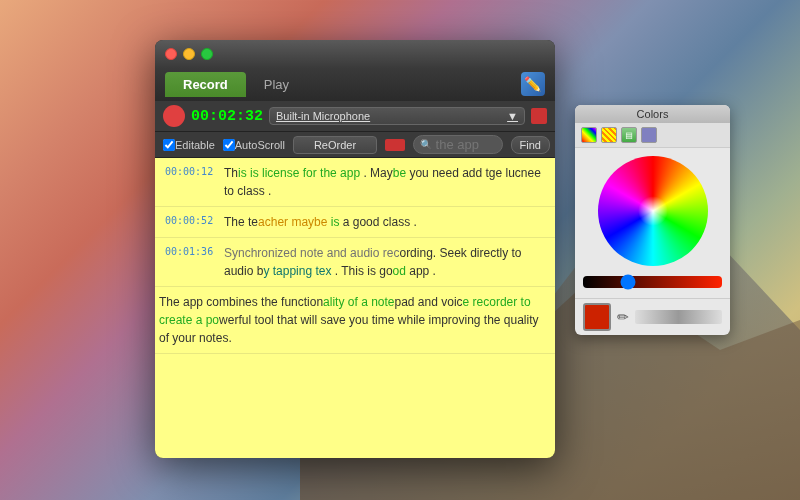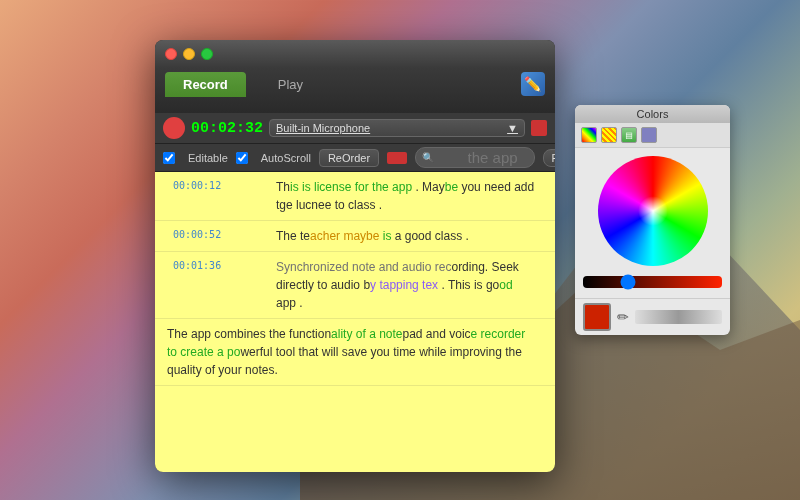--- a/index.html
+++ b/index.html
@@ -87,22 +87,22 @@
       font-size: 12px;
       font-weight: 500;
       margin-top: 48px;
     }
 
     
     .tabs-row {
       background: linear-gradient(to bottom, #3a3a3a, #2a2a2a);
       display: flex;
       align-items: flex-start;
-      padding: 4px 10px 16px;
-      gap: 14px;
+      padding: 4px 10px 4px;
+      gap: 0;
       position: relative;
     }
 
     .tab {
       padding: 5px 18px;
       border-radius: 4px 4px 0 0;
       font-size: 13px;
       cursor: pointer;
       color: #aaa;
       background: transparent;
@@ -186,62 +186,61 @@
       display: flex;
       align-items: center;
       padding: 3px 8px;
       gap: 8px;
       border-bottom: 1px solid #222;
     }
 
     .checkbox-label {
       display: flex;
       align-items: center;
-      gap: 13px;
+      gap: 0;
       color: #ccc;
       font-size: 11px;
       cursor: pointer;
     }
 
     .checkbox-label input {
       width: 12px;
       height: 12px;
       cursor: pointer;
     }
 
     .reorder-btn {
       background: linear-gradient(to bottom, #555, #444);
       border: 1px solid #666;
       border-radius: 4px;
       color: #ddd;
       font-size: 11px;
-      padding: 2px 8px;
+      padding: 2px 20px;
       cursor: pointer;
     }
 
     .search-box {
       display: flex;
       align-items: center;
       background: #555;
       border: 1px solid #666;
       border-radius: 10px;
       padding: 1px 6px;
       flex: 1;
       gap: 3px;
       max-width: 120px;
     }
 
     .search-box input {
       background: transparent;
       border: none;
       color: #ccc;
-      font-size: 15px;
+      font-size: 13px;
       width: 60px;
       outline: none;
-      margin-left: 30px;
     }
 
     .search-icon-char {
       color: #999;
       font-size: 10px;
     }
 
     .find-btn {
       background: linear-gradient(to bottom, #555, #444);
       border: 1px solid #666;
@@ -255,22 +254,21 @@
     
     .content-area {
       background: #ffff88;
       min-height: 300px;
       overflow-y: auto;
     }
 
     .note-entry {
       display: flex;
       border-bottom: 1px solid #e8e880;
-      padding: 6px 12px;
-      gap: 44px;
+      padding: 6px 4px;
     }
 
     .note-timestamp {
       color: #4488cc;
       font-size: 10px;
       min-width: 65px;
       padding: 2px 6px 0 6px;
       flex-shrink: 0;
       font-family: monospace;
     }
@@ -476,21 +474,21 @@
   <div class="note-entry">
         <div class="note-timestamp">00:00:12</div>
         <div class="note-text"><span>Th</span><span style="color: rgb(34, 170, 34); margin-top: 14px;">is is license for the app</span><span> .  May</span><span style="color: rgb(34, 170, 34);">be</span><span> you need add tge lucnee to class .</span></div>
       </div>
       <div class="note-entry">
         <div class="note-timestamp">00:00:52</div>
         <div class="note-text"><span>The te</span><span style="color: rgb(204, 136, 0);">acher maybe</span><span> </span><span style="color: rgb(34, 170, 34);">is</span><span> a good class .</span></div>
       </div>
       <div class="note-entry">
         <div class="note-timestamp">00:01:36</div>
-        <div class="note-text"><span style="color: #737373;">Synchronized note and audio rec</span><span>ording. Seek directly to audio b</span><span style="color: #8b5cf6; text-align: center;">y tapping tex</span><span> . This is go</span><span style="color: rgb(34, 170, 34);">od</span><span> app .</span></div>
+        <div class="note-text"><span style="color: #737373;">Synchronized note and audio rec</span><span>ording. Seek directly to audio b</span><span style="color: #0f766e; text-align: center;">y tapping tex</span><span> . This is go</span><span style="color: rgb(34, 170, 34);">od</span><span> app .</span></div>
       </div>
       <div class="note-entry">
         <div class="note-text"><span>The app combines the function</span><span style="color: rgb(34, 170, 34);">ality of a note</span><span>pad and voic</span><span style="color: rgb(34, 170, 34);">e recorder to create a po</span><span>werful tool that will save you time while improving the quality of your notes.</span></div>
       </div>
     </div>
 
 </div>
 
 <div class="colors-panel">
   <div class="colors-title-bar">

